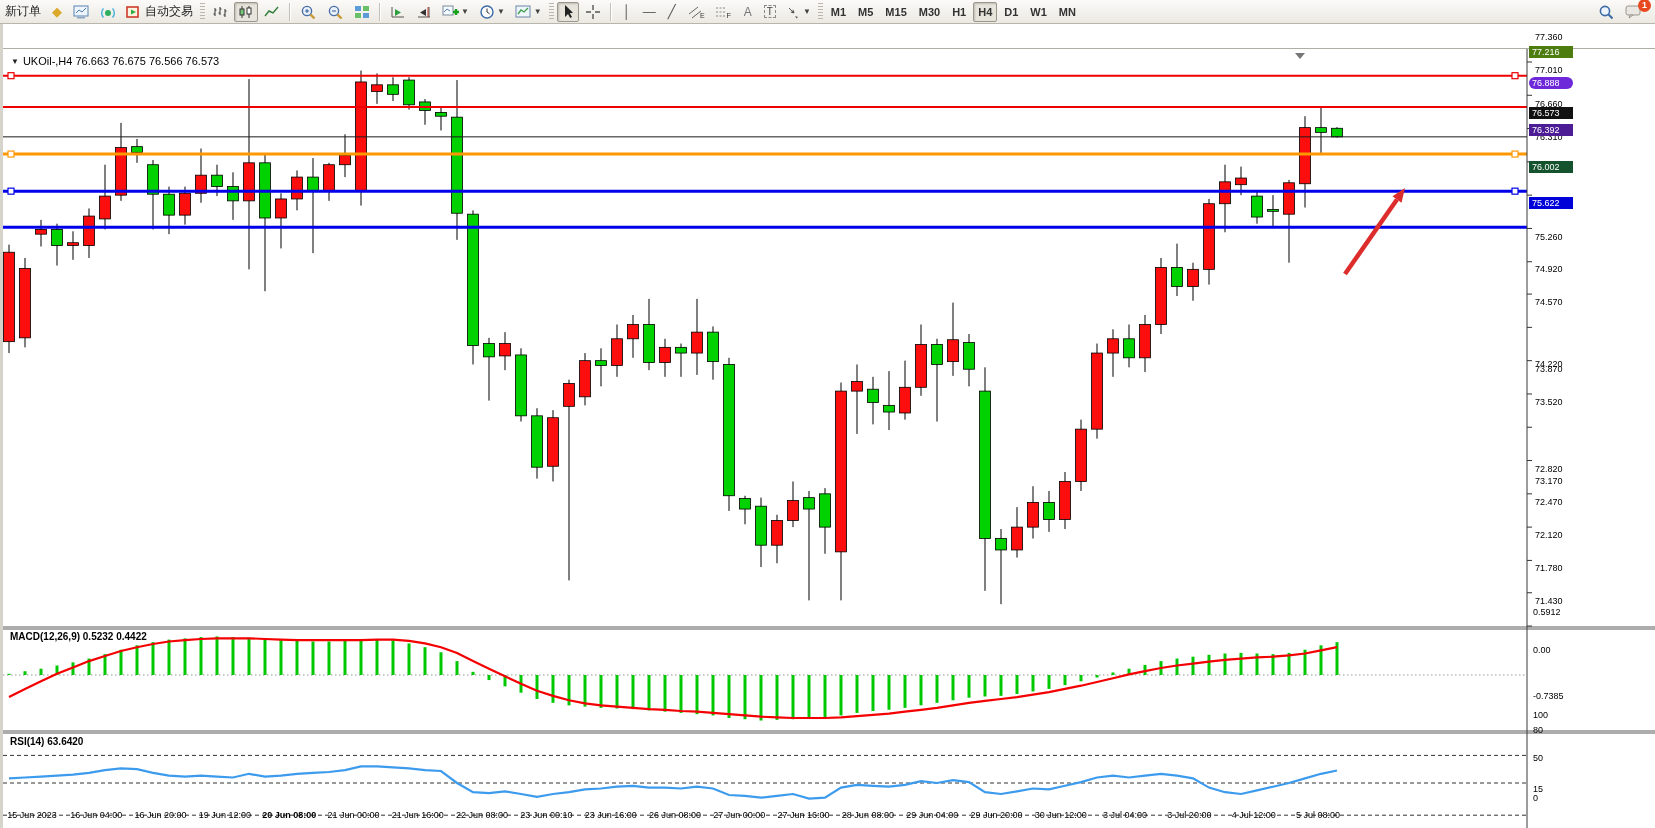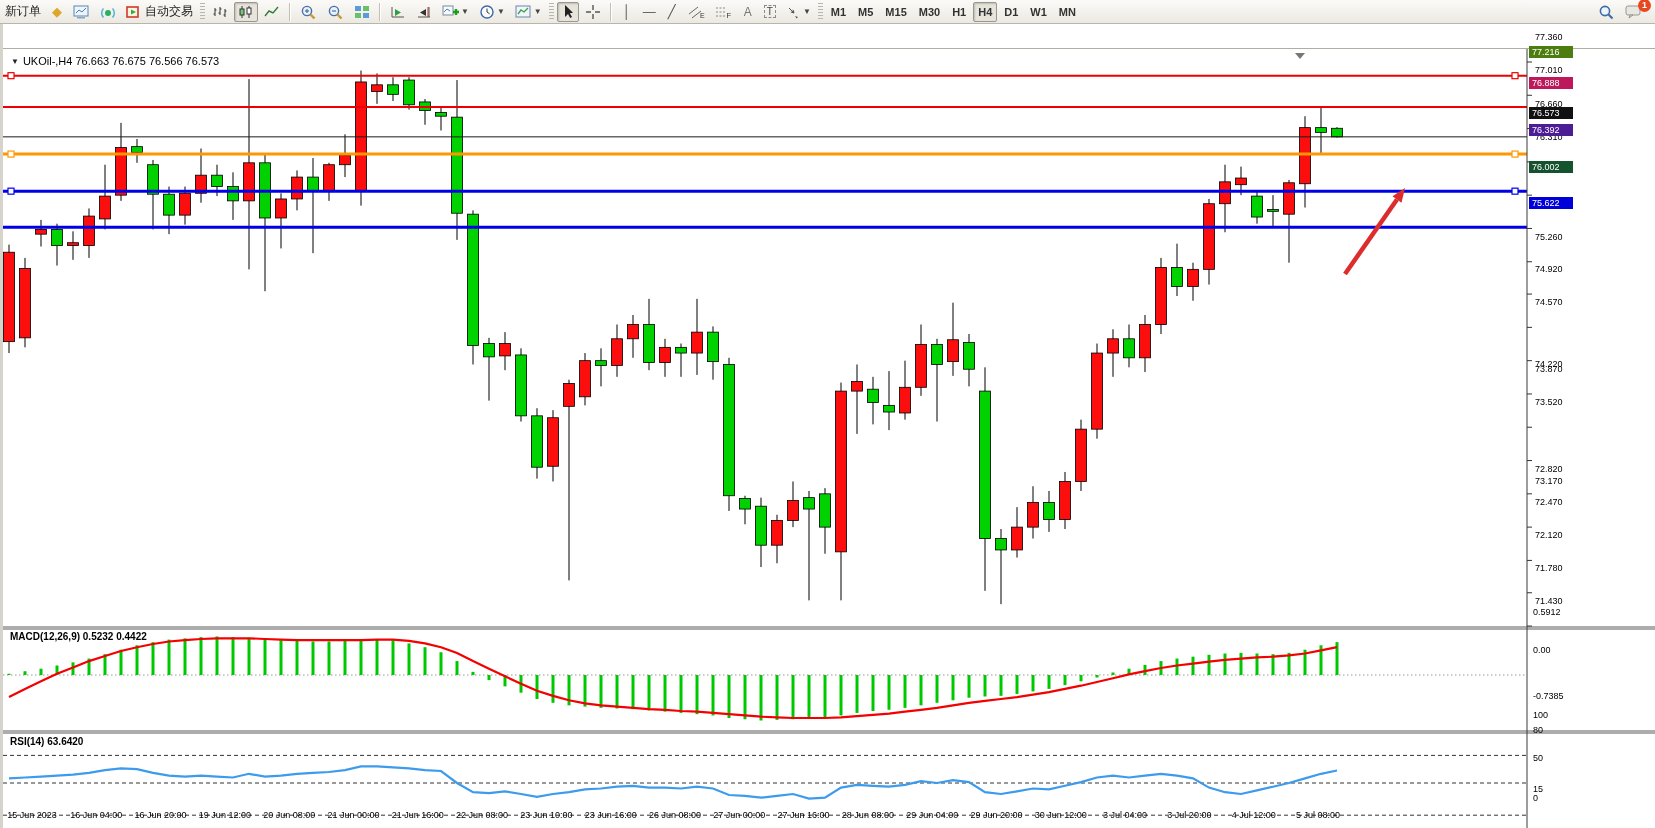--- a/index.html
+++ b/index.html
@@ -568,38 +568,38 @@
       <div class="axis-label" style="left: 1530px; top: 667px;">-0.7385</div>
       <div class="axis-label" style="left: 1530px; top: 686px;">100</div>
       <div class="axis-label" style="left: 1530px; top: 701px;">80</div>
       <div class="axis-label" style="left: 1530px; top: 729px;">50</div>
       <div class="axis-label" style="left: 1530px; top: 760px;">15</div>
       <div class="axis-label" style="left: 1530px; top: 769px;">0</div>
       <div class="time-label" style="left: 29px; top: 786px;">15 Jun 2023</div>
       <div class="time-label" style="left: 93.3px; top: 786px;">16 Jun 04:00</div>
       <div class="time-label" style="left: 157.6px; top: 786px;">16 Jun 20:00</div>
       <div class="time-label" style="left: 221.9px; top: 786px;">19 Jun 12:00</div>
-      <div class="time-label" style="left: 286.2px; top: 786px;">20 Jun 08:00</div>
+      <div class="time-label" style="left: 286.2px; top: 786px; font-weight: bold;">20 Jun 08:00</div>
       <div class="time-label" style="left: 350.5px; top: 786px;">21 Jun 00:00</div>
       <div class="time-label" style="left: 414.8px; top: 786px;">21 Jun 16:00</div>
       <div class="time-label" style="left: 479.1px; top: 786px;">22 Jun 08:00</div>
-      <div class="time-label" style="left: 543.4px; top: 786px;">23 Jun 10:00</div>
+      <div class="time-label" style="left: 543.4px; top: 786px;">23 Jun 00:10</div>
       <div class="time-label" style="left: 607.7px; top: 786px;">23 Jun 16:00</div>
       <div class="time-label" style="left: 672px; top: 786px;">26 Jun 08:00</div>
       <div class="time-label" style="left: 736.3px; top: 786px;">27 Jun 00:00</div>
       <div class="time-label" style="left: 800.6px; top: 786px;">27 Jun 16:00</div>
       <div class="time-label" style="left: 864.9px; top: 786px;">28 Jun 08:00</div>
       <div class="time-label" style="left: 929.2px; top: 786px;">29 Jun 04:00</div>
       <div class="time-label" style="left: 993.5px; top: 786px;">29 Jun 20:00</div>
       <div class="time-label" style="left: 1057.8px; top: 786px;">30 Jun 12:00</div>
       <div class="time-label" style="left: 1122.1px; top: 786px;">3 Jul 04:00</div>
       <div class="time-label" style="left: 1186.4px; top: 786px;">3 Jul 20:00</div>
       <div class="time-label" style="left: 1250.7px; top: 786px;">4 Jul 12:00</div>
       <div class="time-label" style="left: 1315px; top: 786px;">5 Jul 08:00</div>
       <div class="price-badge" style="top: 21.6849px; background: #4d7c0f;">77.216</div>
-      <div class="price-badge" style="top: 52.8842px; background: #be185d;">76.888</div>
+      <div class="price-badge" style="top: 52.8842px; background: #6d28d9; border-radius: 6px;">76.888</div>
       <div class="price-badge" style="top: 82.847px; background: rgb(17, 17, 17);">76.573</div>
       <div class="price-badge" style="top: 100.064px; background: #4c1d95;">76.392</div>
       <div class="price-badge" style="top: 137.161px; background: #14532d;">76.002</div>
       <div class="price-badge" style="top: 173.306px; background: rgb(0, 0, 216);">75.622</div>
     </div>
 
 </div>
 
 </body></html>

